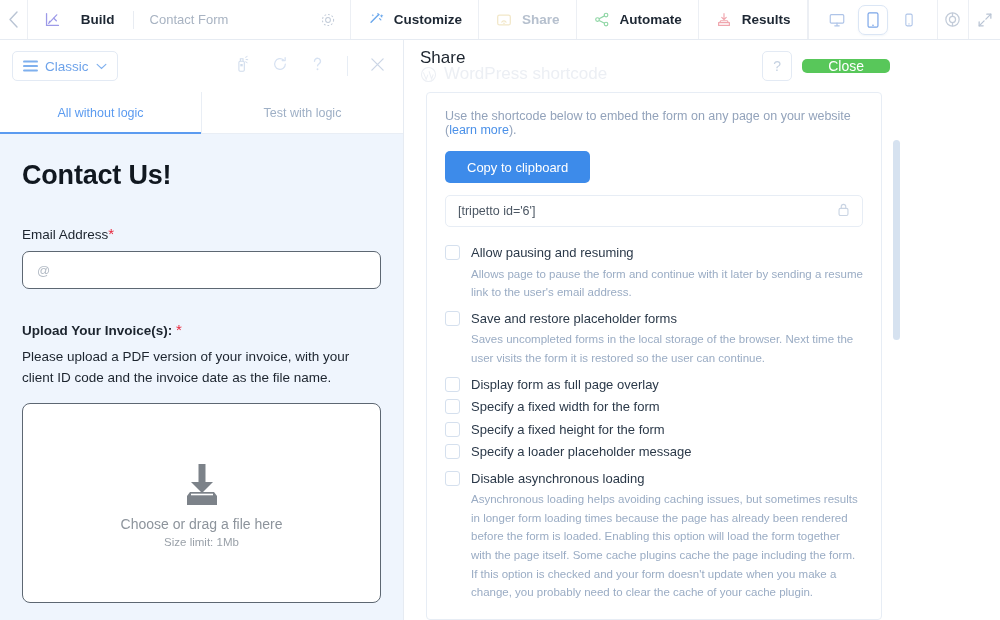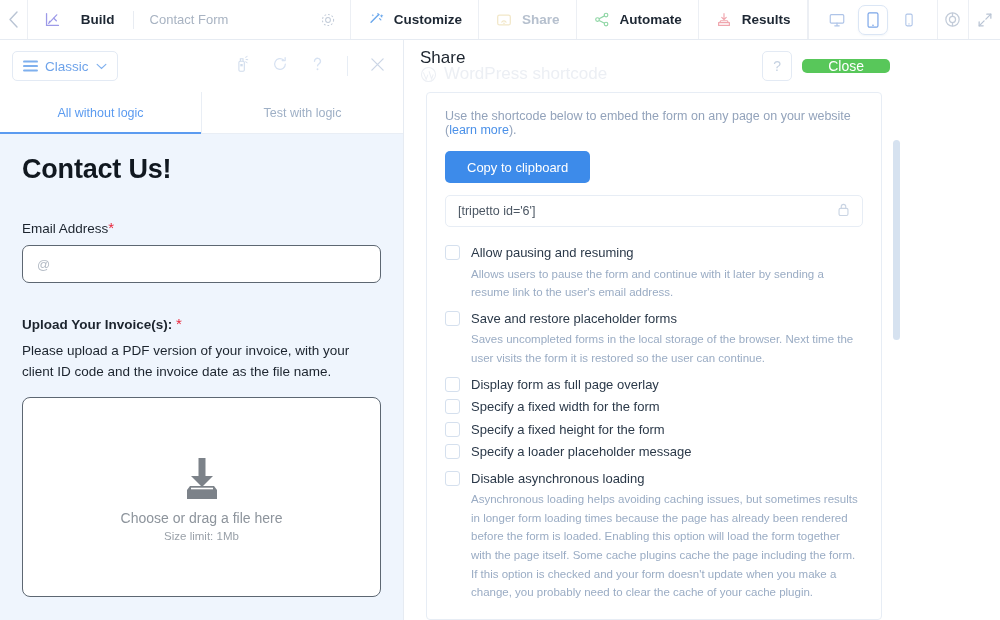--- a/index.html
+++ b/index.html
@@ -59,21 +59,21 @@
   .tab {
     flex: 1; display: flex; align-items: center; justify-content: center;
     font-size: 12.5px; color: #9fb0c6; position: relative;
   }
   .tab.active { color: #5b9bf0; }
   .tab.active:after {
     content: ""; position: absolute; left: 0; right: 0; bottom: -1px; height: 2px; background: #5b9bf0;
   }
   .tab + .tab { border-left: 1px solid #e9eef5; }
 
-  .form-area { flex: 1; background: #eff5fd; overflow: hidden; padding: 20px 22px 0 22px; }
+  .form-area { flex: 1; background: #eff5fd; overflow: hidden; padding: 26px 22px 0 22px; }
   .form-title { font-size: 27px; font-weight: bold; color: #111820; margin-bottom: 34px; letter-spacing: -.2px; }
   .fld { margin-bottom: 32px; }
   .fld-label { font-size: 13.5px; color: #1c242e; margin-bottom: 9px; }
   .req { color: #e8253a; font-size: 15px; }
   .inp {
     width: 100%; height: 38px; background: #fff; border: 1px solid #5d6772; border-radius: 7px;
     display: flex; align-items: center; padding: 0 14px; font-size: 13px; color: #b4bcc6;
   }
   .inp.tall { height: 52px; align-items: flex-start; padding-top: 10px; }
   .helptext { font-size: 13.5px; color: #1c242e; line-height: 1.55; margin-bottom: 14px; }
@@ -371,21 +371,21 @@
                 <path d="M4.6 6.8V4.9a2.4 2.4 0 014.8 0v1.9" stroke="#c9d4e3" stroke-width="1.2"></path>
               </svg>
             </span>
           </div>
 
           
           <div class="opt">
             <div class="cbx"></div>
             <div class="opt-body">
               <div class="opt-label">Allow pausing and resuming</div>
-              <div class="opt-desc">Allows users to pause the form and continue with it later by sending a resume link to the user's email address.</div>
+              <div class="opt-desc">Allows page to pause the form and continue with it later by sending a resume link to the user's email address.</div>
             </div>
           </div>
 
           
           <div class="opt">
             <div class="cbx"></div>
             <div class="opt-body">
               <div class="opt-label">Save and restore placeholder forms</div>
               <div class="opt-desc">Saves uncompleted forms in the local storage of the browser. Next time the user visits the form it is restored so the user can continue.</div>
             </div>

